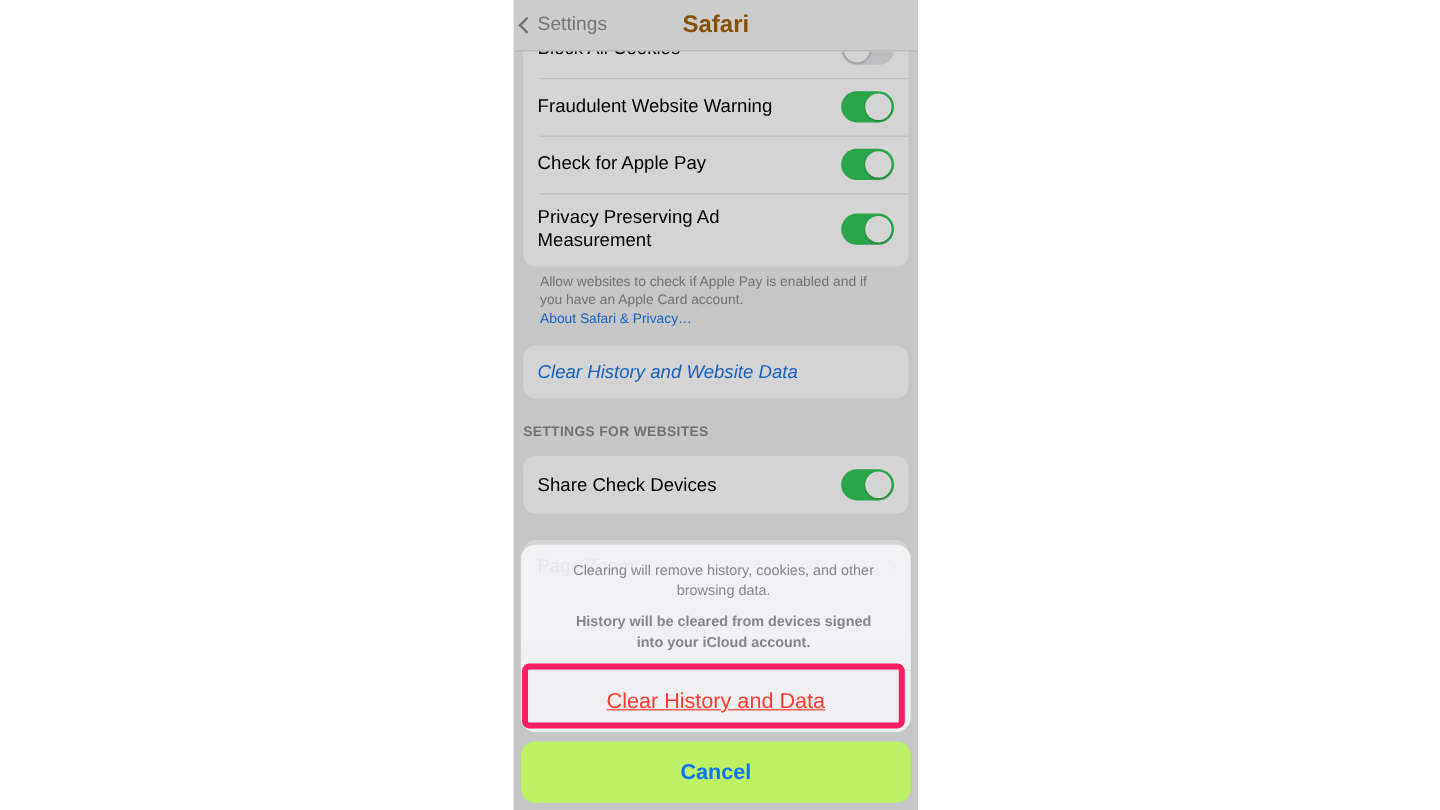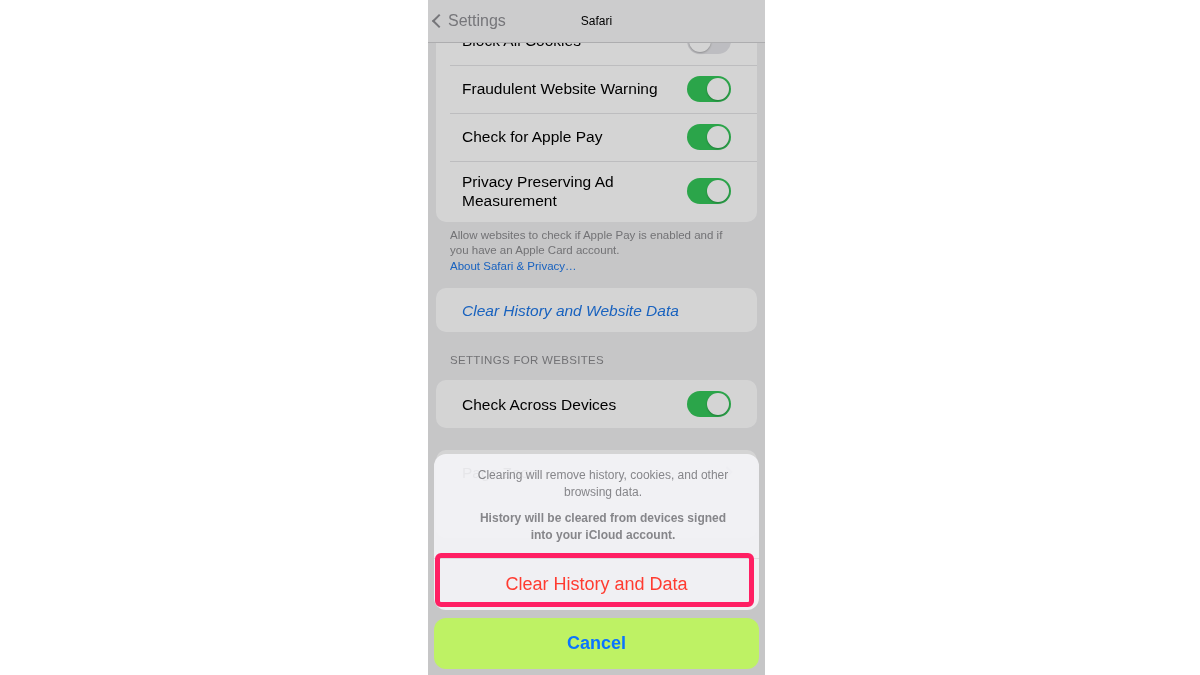--- a/index.html
+++ b/index.html
@@ -26,21 +26,21 @@
   
   .navbar {
     position: relative;
     height: 43px;
     background: #f6f6f7;
     border-bottom: 1px solid #d1d1d3;
     display: flex;
     align-items: center;
     justify-content: center;
   }
-  .nav-title { font-weight: 400; font-size: 12px; color: #000000; }
+  .nav-title { font-weight: 700; font-size: 20px; color: #a16207; }
   .nav-back {
     position: absolute;
     left: 6px; top: 0; height: 100%;
     display: flex; align-items: center;
     color: #8e8e93;
     font-size: 16px;
     cursor: default;
   }
   .chev-left {
     width: 10px; height: 10px;
@@ -64,21 +64,21 @@
   .group {
     margin: 14px 8px 0 8px;
     background: #ffffff;
     border-radius: 10px;
     overflow: hidden;
   }
   .group.first { margin-top: -26px; border-top-left-radius: 0; border-top-right-radius: 0; }
   .row {
     display: flex;
     align-items: center;
-    padding: 11px 26px;
+    padding: 11px 12px;
     min-height: 44px;
     position: relative;
   }
   .row + .row::before {
     content: "";
     position: absolute;
     left: 14px; right: 0; top: 0;
     height: 1px;
     background: #e4e4e6;
   }
@@ -95,25 +95,26 @@
   .footer {
     margin: 6px 22px 2px 22px;
     font-size: 11.5px;
     color: #8a8a8d;
     line-height: 1.35;
   }
   .footer a { color: #1f77e6; text-decoration: none; }
 
   
   .header {
-    margin: 22px 22px 6px 22px;
+    margin: 22px 22px 6px 8px;
     font-size: 11.5px;
     letter-spacing: 0.3px;
     color: #8a8a8d;
     text-transform: uppercase;
+    font-weight: bold;
   }
 
   
   .switch {
     width: 44px; height: 26px;
     border-radius: 13px;
     position: relative;
     flex-shrink: 0;
   }
   .switch .knob {
@@ -146,20 +147,21 @@
     color: #86868a;
     line-height: 1.4;
     margin-left: 13px;
   }
   .sheet-msg + .sheet-msg { padding-top: 6px; padding-bottom: 14px; font-weight: bold; }
   .sheet-btn {
     border-top: 1px solid #dcdcde;
     padding: 15px 0;
     font-size: 18px;
     color: #ff3b30;
+    text-decoration: underline;
   }
   .sheet-cancel {
     margin-top: 8px;
     background: #bef264;
     border-radius: 12px;
     text-align: center;
     padding: 15px 0;
     font-size: 18px;
     font-weight: 600;
     color: #0a74ff;
@@ -221,21 +223,21 @@
 
       <div class="group">
         <div class="row row-link">
           <div class="row-label">Clear History and Website Data</div>
         </div>
       </div>
 
       <div class="header">Settings for Websites</div>
       <div class="group">
         <div class="row">
-          <div class="row-label">Check Across Devices</div>
+          <div class="row-label">Share Check Devices</div>
           <div class="switch on">
               <div class="knob"></div>
             </div>
         </div>
       </div>
 
       <div class="group" style="margin-top:22px;">
         <div class="row row-nav">
           <div class="row-label">Page Zoom</div>
           <span class="chev-right"></span>

